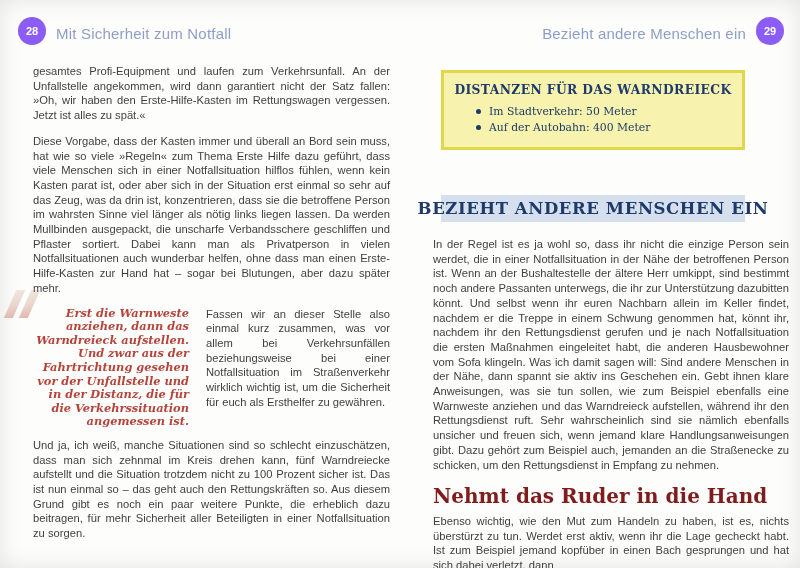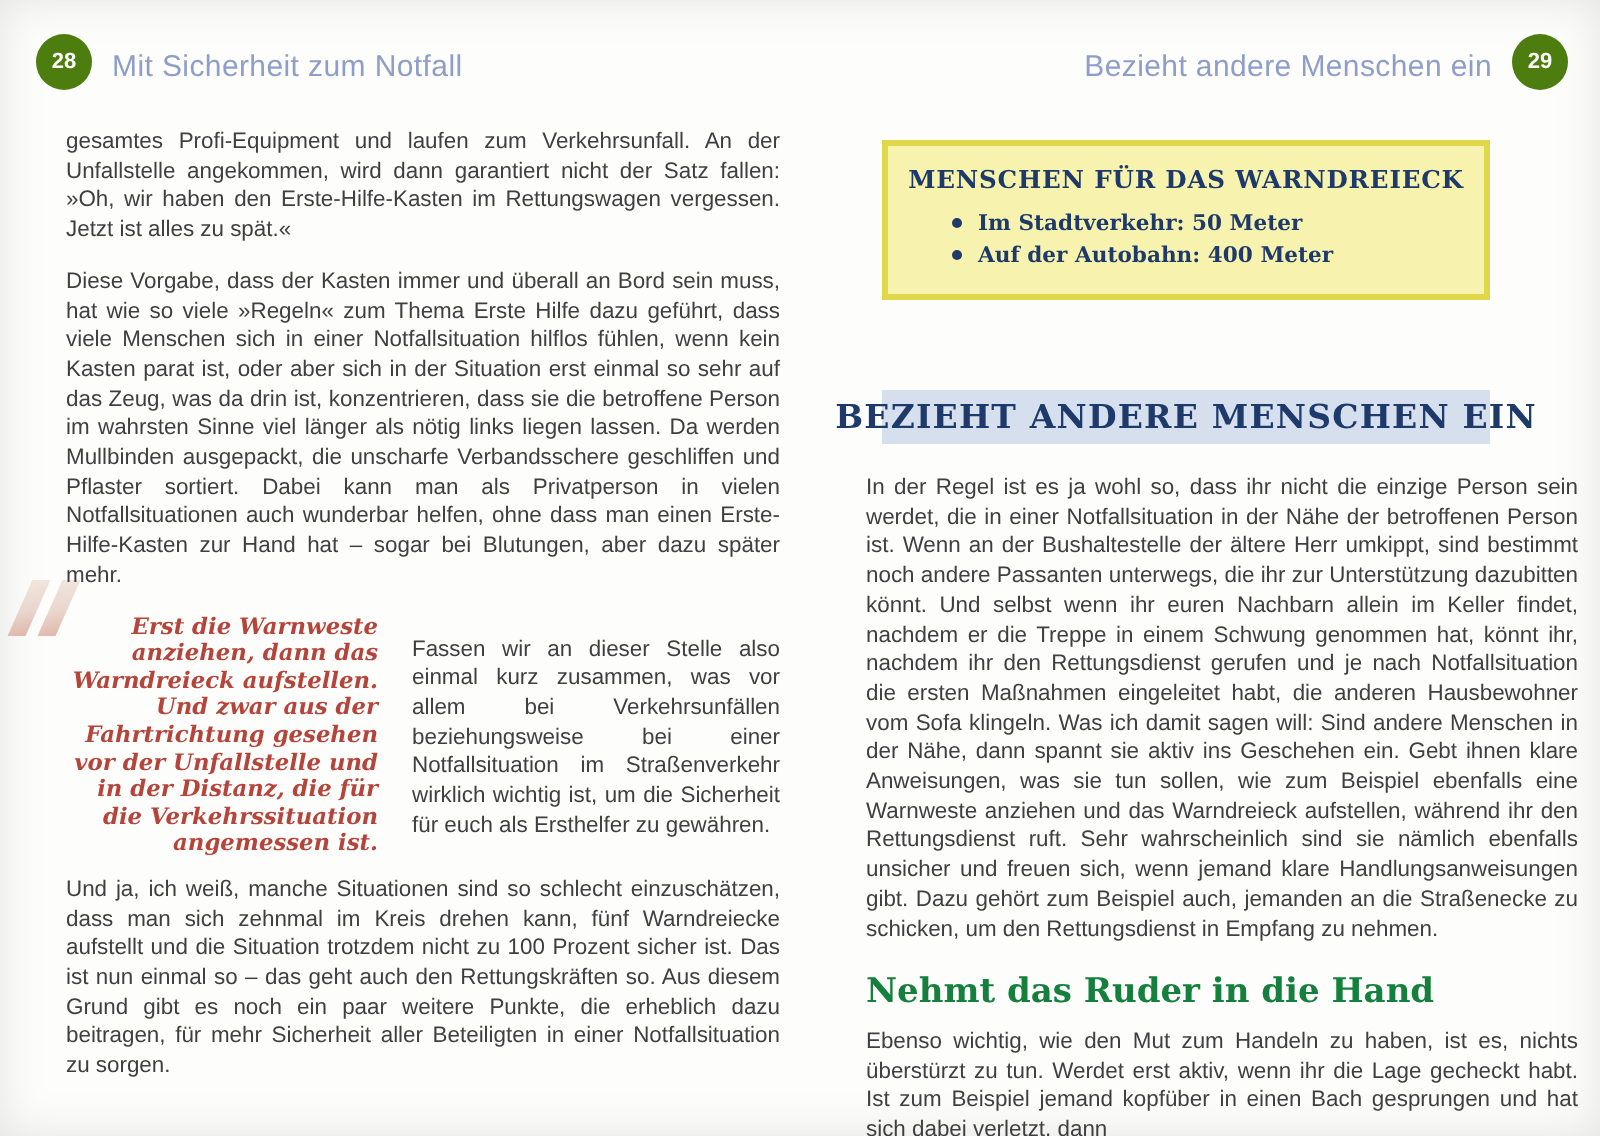--- a/index.html
+++ b/index.html
@@ -5,21 +5,21 @@
   * { margin:0; padding:0; box-sizing:border-box; }
   html,body { background:#ffffff; }
   .spread {
     position:relative; width:800px; height:568px; background:#fdfdfc;
     font-family:"Liberation Sans", sans-serif; color:#3f3f41; overflow:hidden;
     box-shadow: inset 0 0 22px rgba(110,110,110,.18);
   }
   
   .pagenum {
     position:absolute; width:28px; height:28px; border-radius:50%;
-    background:#4d7c0f; color:#ffffff; font-size:11px; font-weight:bold;
+    background:#8b5cf6; color:#ffffff; font-size:11px; font-weight:bold;
     display:flex; align-items:center; justify-content:center; top:17px;
   }
   .pagenum.left { left:18px; }
   .pagenum.right { right:16px; }
   .runhead {
     position:absolute; top:25px; font-size:15px; color:#8e9ec8; letter-spacing:.2px;
   }
   .runhead.left { left:56px; }
   .runhead.right { right:54px; }
   
@@ -27,21 +27,21 @@
     position:absolute; left:33px; top:64px; width:357px;
     font-size:11.2px; line-height:14.7px; text-align:justify; hyphens:auto;
   }
   .col-left p { margin-bottom:11px; }
   .quote-row { display:flex; gap:17px; margin:2px 0 9px 0; }
   .pullquote {
     width:156px; flex:none;
     font-family:"DejaVu Serif", serif; font-style:italic; font-weight:700;
     color:#b5453b; font-size:11.4px; line-height:13.6px; text-align:right; hyphens:auto;
   }
-  .quote-neighbor { width:184px; flex:none; text-align:justify;margin-top:11px; }
+  .quote-neighbor { width:184px; flex:none; text-align:justify; }
   .quote-marks {
     position:absolute; left:6px; top:290px; width:36px; height:30px;
   }
   .quote-marks .bar {
     position:absolute; top:0; width:9px; height:28px;
     transform:skewX(-24deg);
     background:linear-gradient(165deg, #efe2d8 0%, #e6cfc4 55%, #dcaa9d 100%);
     opacity:.85;
   }
   .quote-marks .bar.b1 { left:4px; }
@@ -50,40 +50,40 @@
   .infobox {
     position:absolute; left:441px; top:70px; width:304px; height:80px;
     background:#f7f3ae; border:3px solid #e1d74b; padding-top:9px;
     font-family:"DejaVu Serif", serif; color:#1d3a6a;
   }
   .infobox-title {
     text-align:center; font-size:12.3px; font-weight:700; letter-spacing:.4px;
   }
   .infobox ul { list-style:none; margin-top:7px; padding-left:32px; }
   .infobox li {
-    position:relative; font-size:10.8px; font-weight:700; line-height:16px; padding-left:13px;
+    position:relative; font-size:10.8px; font-weight:400; line-height:16px; padding-left:13px;
   }
   .infobox li .dot {
     position:absolute; left:0; top:5px; width:5px; height:5px; border-radius:50%;
     background:#1d3a6a;
   }
   .section-band {
     position:absolute; left:441px; top:195px; width:304px; height:27px;
     background:#d5dfee; display:flex; align-items:center; justify-content:center;
   }
   .section-band h2 {
     font-family:"DejaVu Serif", serif; font-size:16.5px; font-weight:700;
     color:#1d3a6a; letter-spacing:.6px; white-space:nowrap;
   }
   .col-right {
     position:absolute; left:433px; top:237px; width:356px;
     font-size:11.2px; line-height:14.7px; text-align:justify; hyphens:auto;
   }
   .col-right h3 {
-    font-family:"DejaVu Serif", serif; color:#15803d; font-size:17px;
+    font-family:"DejaVu Serif", serif; color:#7f1d1d; font-size:20px;
     font-weight:700; margin:17px 0 10px 0; text-align:left;
   }
 </style>
 </head>
 <body>
 
 <div class="spread">
 
   <div class="pagenum left">28</div>
   <div class="runhead left">Mit Sicherheit zum Notfall</div>
@@ -99,21 +99,21 @@
     <p>gesamtes Profi-Equipment und laufen zum Verkehrsunfall. An der Unfallstelle angekommen, wird dann garantiert nicht der Satz fallen: »Oh, wir haben den Erste-Hilfe-Kasten im Rettungswagen vergessen. Jetzt ist alles zu spät.«</p>
     <p>Diese Vorgabe, dass der Kasten immer und überall an Bord sein muss, hat wie so viele »Regeln« zum Thema Erste Hilfe dazu geführt, dass viele Menschen sich in einer Notfallsituation hilflos fühlen, wenn kein Kasten parat ist, oder aber sich in der Situation erst einmal so sehr auf das Zeug, was da drin ist, konzentrieren, dass sie die betroffene Person im wahrsten Sinne viel länger als nötig links liegen lassen. Da werden Mullbinden ausgepackt, die unscharfe Verbandsschere geschliffen und Pflaster sortiert. Dabei kann man als Privatperson in vielen Notfallsituationen auch wunderbar helfen, ohne dass man einen Erste-Hilfe-Kasten zur Hand hat – sogar bei Blutungen, aber dazu später mehr.</p>
     <div class="quote-row">
       <div class="pullquote">Erst die Warnweste anziehen, dann das Warndreieck aufstellen. Und zwar aus der Fahrtrichtung gesehen vor der Unfallstelle und in der Distanz, die für die Verkehrssituation angemessen ist.</div>
       <div class="quote-neighbor">Fassen wir an dieser Stelle also einmal kurz zusammen, was vor allem bei Verkehrsunfällen beziehungsweise bei einer Notfallsituation im Straßenverkehr wirklich wichtig ist, um die Sicherheit für euch als Ersthelfer zu gewähren.</div>
     </div>
     <p>Und ja, ich weiß, manche Situationen sind so schlecht einzuschätzen, dass man sich zehnmal im Kreis drehen kann, fünf Warndreiecke aufstellt und die Situation trotzdem nicht zu 100 Prozent sicher ist. Das ist nun einmal so – das geht auch den Rettungskräften so. Aus diesem Grund gibt es noch ein paar weitere Punkte, die erheblich dazu beitragen, für mehr Sicherheit aller Beteiligten in einer Notfallsituation zu sorgen.</p>
   </div>
 
   <div class="infobox">
-    <div class="infobox-title">MENSCHEN FÜR DAS WARNDREIECK</div>
+    <div class="infobox-title">DISTANZEN FÜR DAS WARNDREIECK</div>
     <ul>
       <li>
         <span class="dot"></span>
         <span>Im Stadtverkehr: 50 Meter</span>
       </li>
       <li>
         <span class="dot"></span>
         <span>Auf der Autobahn: 400 Meter</span>
       </li>
     </ul>

